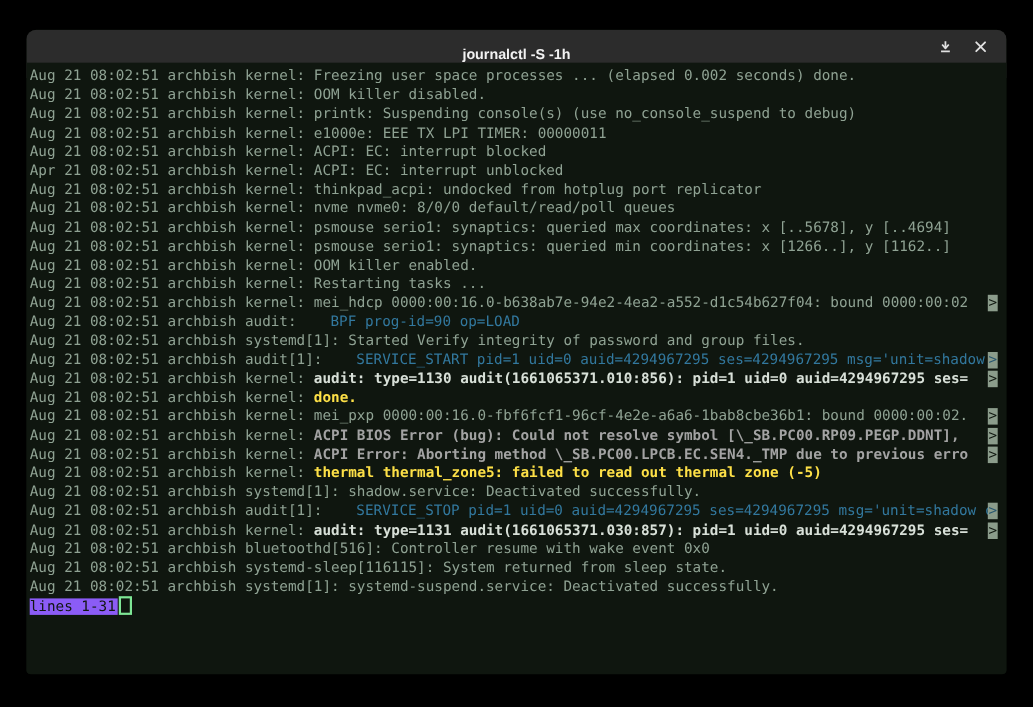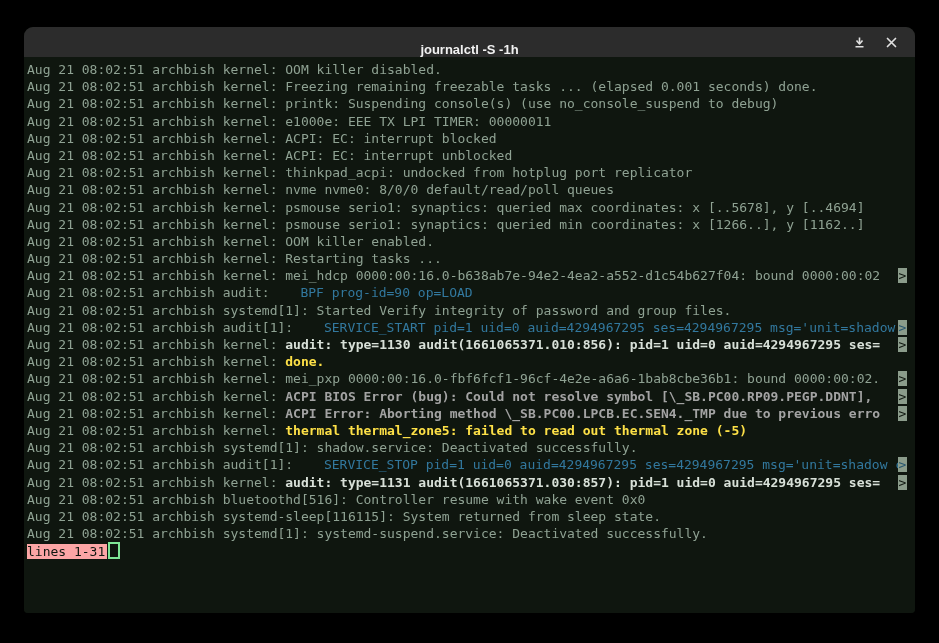--- a/index.html
+++ b/index.html
@@ -32,21 +32,21 @@
   .c-blue{color:#32789e;padding-left:23px;}
   .c-bold{color:#d8e0d8;font-weight:bold;}
   .c-yellow{color:#fde047;font-weight:bold;text-align:center;}
   .c-red{color:#a3a3a3;font-weight:bold;}
   .marker{
     position:absolute;right:8px;top:1px;width:9px;height:15px;
     background:#8b9c8b;color:#0f160f;text-align:center;line-height:15px;font-weight:normal;
   }
   .marker-blue{color:#27566f;}
   .statusrow{height:17.2px;white-space:pre;}
-  .status-inverse{background:#fca5a5;color:#0f160f;padding:0 2px 0 0;}
+  .status-inverse{background:#8b5cf6;color:#0f160f;padding:0 2px 0 0;}
   .cursor{
     display:inline-block;width:8px;height:13px;border:2px solid #7ee695;
     vertical-align:text-bottom;margin-left:1px;background:transparent;
   }
 </style>
 </head>
 <body>
 
 <div class="window">
   <div class="titlebar">
@@ -63,26 +63,26 @@
     <button class="tb-btn btn-close">
       <span>
         <svg width="11" height="11" viewBox="0 0 11 11">
           <path d="M1.5 1.5 L9.5 9.5 M9.5 1.5 L1.5 9.5" stroke="#e0e0e0" stroke-width="1.7" fill="none" stroke-linecap="round"></path>
         </svg>
       </span>
     </button>
   </div>
   <div class="term">
     <div id="log-lines">
+        <div class="row"><span class="c-fg">Aug 21 08:02:51 archbish kernel: Freezing user space processes ... (elapsed 0.002 seconds) done.</span></div>
         <div class="row"><span class="c-fg">Aug 21 08:02:51 archbish kernel: OOM killer disabled.</span></div>
-        <div class="row"><span class="c-fg">Aug 21 08:02:51 archbish kernel: Freezing remaining freezable tasks ... (elapsed 0.001 seconds) done.</span></div>
         <div class="row"><span class="c-fg">Aug 21 08:02:51 archbish kernel: printk: Suspending console(s) (use no_console_suspend to debug)</span></div>
         <div class="row"><span class="c-fg">Aug 21 08:02:51 archbish kernel: e1000e: EEE TX LPI TIMER: 00000011</span></div>
         <div class="row"><span class="c-fg">Aug 21 08:02:51 archbish kernel: ACPI: EC: interrupt blocked</span></div>
-        <div class="row"><span class="c-fg">Aug 21 08:02:51 archbish kernel: ACPI: EC: interrupt unblocked</span></div>
+        <div class="row"><span class="c-fg">Apr 21 08:02:51 archbish kernel: ACPI: EC: interrupt unblocked</span></div>
         <div class="row"><span class="c-fg">Aug 21 08:02:51 archbish kernel: thinkpad_acpi: undocked from hotplug port replicator</span></div>
         <div class="row"><span class="c-fg">Aug 21 08:02:51 archbish kernel: nvme nvme0: 8/0/0 default/read/poll queues</span></div>
         <div class="row"><span class="c-fg">Aug 21 08:02:51 archbish kernel: psmouse serio1: synaptics: queried max coordinates: x [..5678], y [..4694]</span></div>
         <div class="row"><span class="c-fg">Aug 21 08:02:51 archbish kernel: psmouse serio1: synaptics: queried min coordinates: x [1266..], y [1162..]</span></div>
         <div class="row"><span class="c-fg">Aug 21 08:02:51 archbish kernel: OOM killer enabled.</span></div>
         <div class="row"><span class="c-fg">Aug 21 08:02:51 archbish kernel: Restarting tasks ...</span></div>
         <div class="row"><span class="c-fg">Aug 21 08:02:51 archbish kernel: mei_hdcp 0000:00:16.0-b638ab7e-94e2-4ea2-a552-d1c54b627f04: bound 0000:00:02</span><span class="marker">&gt;</span></div>
         <div class="row"><span class="c-fg">Aug 21 08:02:51 archbish audit: </span><span class="c-blue">BPF prog-id=90 op=LOAD</span></div>
         <div class="row"><span class="c-fg">Aug 21 08:02:51 archbish systemd[1]: Started Verify integrity of password and group files.</span></div>
         <div class="row"><span class="c-fg">Aug 21 08:02:51 archbish audit[1]: </span><span class="c-blue">SERVICE_START pid=1 uid=0 auid=4294967295 ses=4294967295 msg='unit=shadow </span><span class="marker marker-blue">&gt;</span></div>

